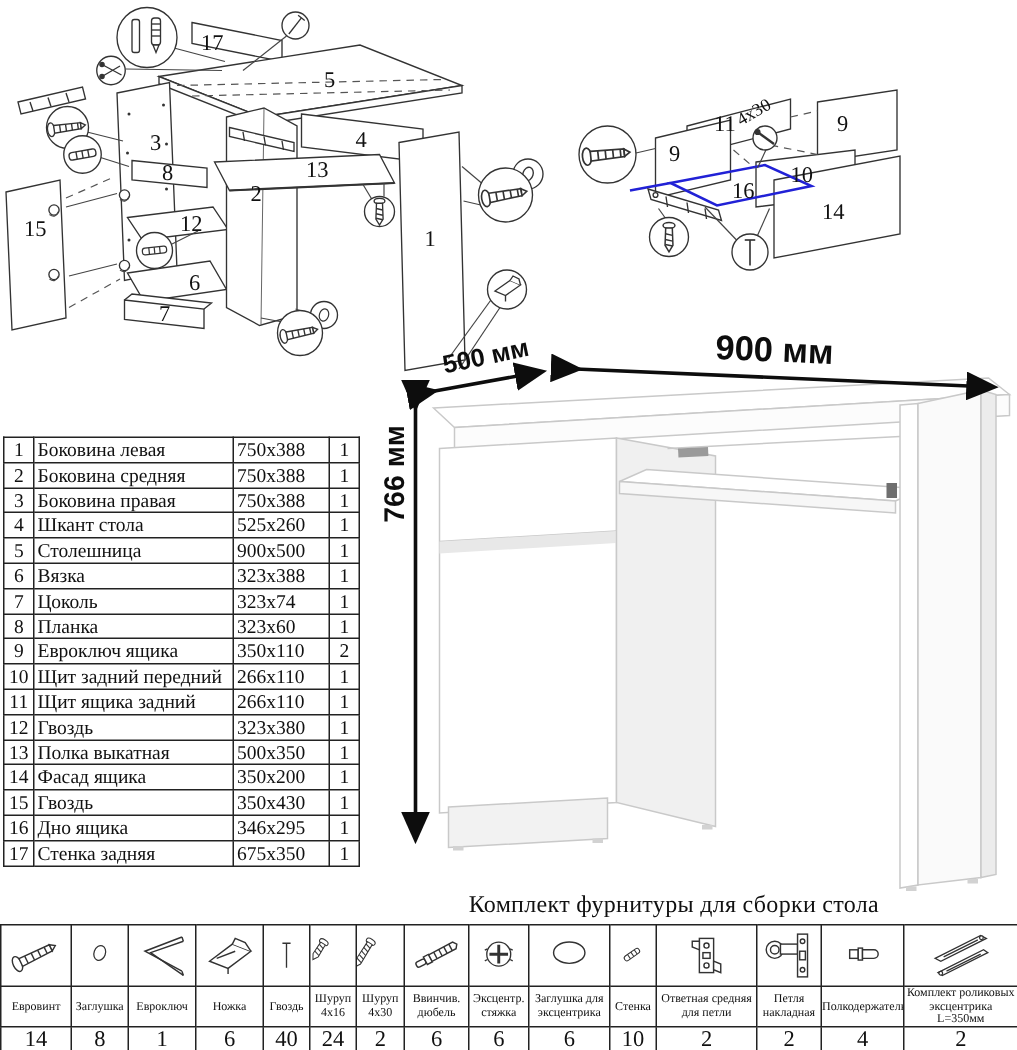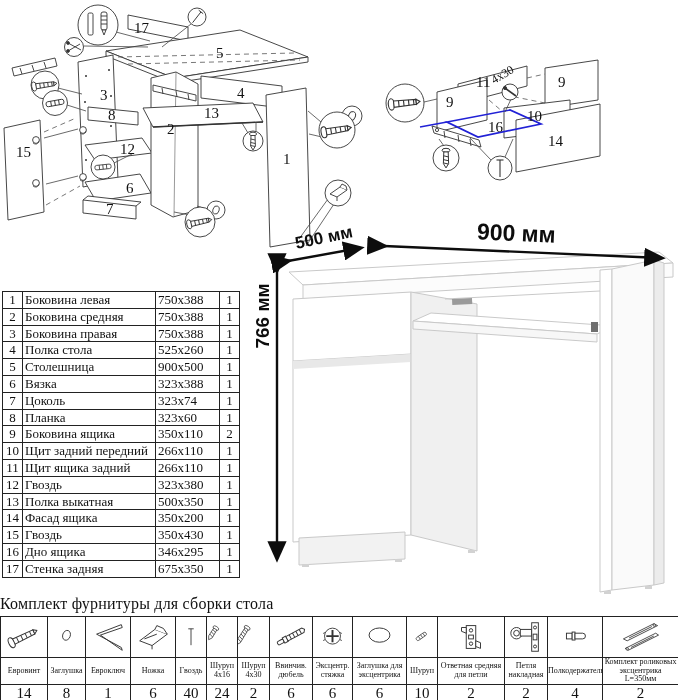--- a/index.html
+++ b/index.html
@@ -5,21 +5,21 @@
   html,body{margin:0;padding:0;background:#fff;}
   #page{position:relative;width:678px;height:700px;background:#fff;overflow:hidden;
         font-family:"Liberation Serif",serif;color:#111;}
   #art{position:absolute;left:0;top:0;}
   
   #parts-table{position:absolute;left:2px;top:291px;border-collapse:collapse;table-layout:fixed;}
   #parts-table td{border:1px solid #222;font-size:13px;line-height:15.8px;height:15.8px;
                   padding:0 2px;white-space:nowrap;overflow:hidden;}
   #parts-table td.c{text-align:center;padding:0;}
   
-  #hw-title{position:absolute;top:595px;left:0;width:586px;text-align:left;
+  #hw-title{position:absolute;top:595px;left:0;width:586px;text-align:right;
             font-size:16px;letter-spacing:.2px;}
   #hw-table{position:absolute;left:0;top:616px;border-collapse:collapse;table-layout:fixed;width:678px;}
   #hw-table td{border:1px solid #222;text-align:center;vertical-align:middle;padding:0;overflow:hidden;}
   #hw-table tr.ico td{height:40px;}
   #hw-table tr.nm td{height:19px;font-size:8px;line-height:8.6px;font-family:"Liberation Serif",serif;}
   #hw-table tr.qt td{height:16px;font-size:15px;}
   .hw-ico{width:100%;height:38px;display:block;}
   .dim{font-family:"Liberation Sans",sans-serif;font-weight:bold;fill:#0d0d0d;}
   .plbl{font-family:"Liberation Serif",serif;font-size:15px;fill:#111;}
   .thin{stroke:#444;stroke-width:.8;fill:none;}
@@ -335,21 +335,21 @@
           <td class="c">1</td>
         </tr>
         <tr>
           <td class="c">3</td>
           <td>Боковина правая</td>
           <td>750x388</td>
           <td class="c">1</td>
         </tr>
         <tr>
           <td class="c">4</td>
-          <td>Полка стола</td>
+          <td>Шкант стола</td>
           <td>525x260</td>
           <td class="c">1</td>
         </tr>
         <tr>
           <td class="c">5</td>
           <td>Столешница</td>
           <td>900x500</td>
           <td class="c">1</td>
         </tr>
         <tr>
@@ -365,21 +365,21 @@
           <td class="c">1</td>
         </tr>
         <tr>
           <td class="c">8</td>
           <td>Планка</td>
           <td>323x60</td>
           <td class="c">1</td>
         </tr>
         <tr>
           <td class="c">9</td>
-          <td>Боковина ящика</td>
+          <td>Евроключ ящика</td>
           <td>350x110</td>
           <td class="c">2</td>
         </tr>
         <tr>
           <td class="c">10</td>
           <td>Щит задний передний</td>
           <td>266x110</td>
           <td class="c">1</td>
         </tr>
         <tr>
@@ -606,21 +606,21 @@
           <td>Евровинт</td>
           <td>Заглушка</td>
           <td>Евроключ</td>
           <td>Ножка</td>
           <td>Гвоздь</td>
           <td>Шуруп 4x16</td>
           <td>Шуруп 4x30</td>
           <td>Ввинчив. дюбель</td>
           <td>Эксцентр. стяжка</td>
           <td>Заглушка для эксцентрика</td>
-          <td>Шуруп</td>
+          <td>Стенка</td>
           <td>Ответная средняя для петли</td>
           <td>Петля накладная</td>
           <td>Полкодержатель</td>
           <td>Комплект роликовых эксцентрика L=350мм</td>
         </tr>
     <tr class="qt">
           <td>14</td>
           <td>8</td>
           <td>1</td>
           <td>6</td>

